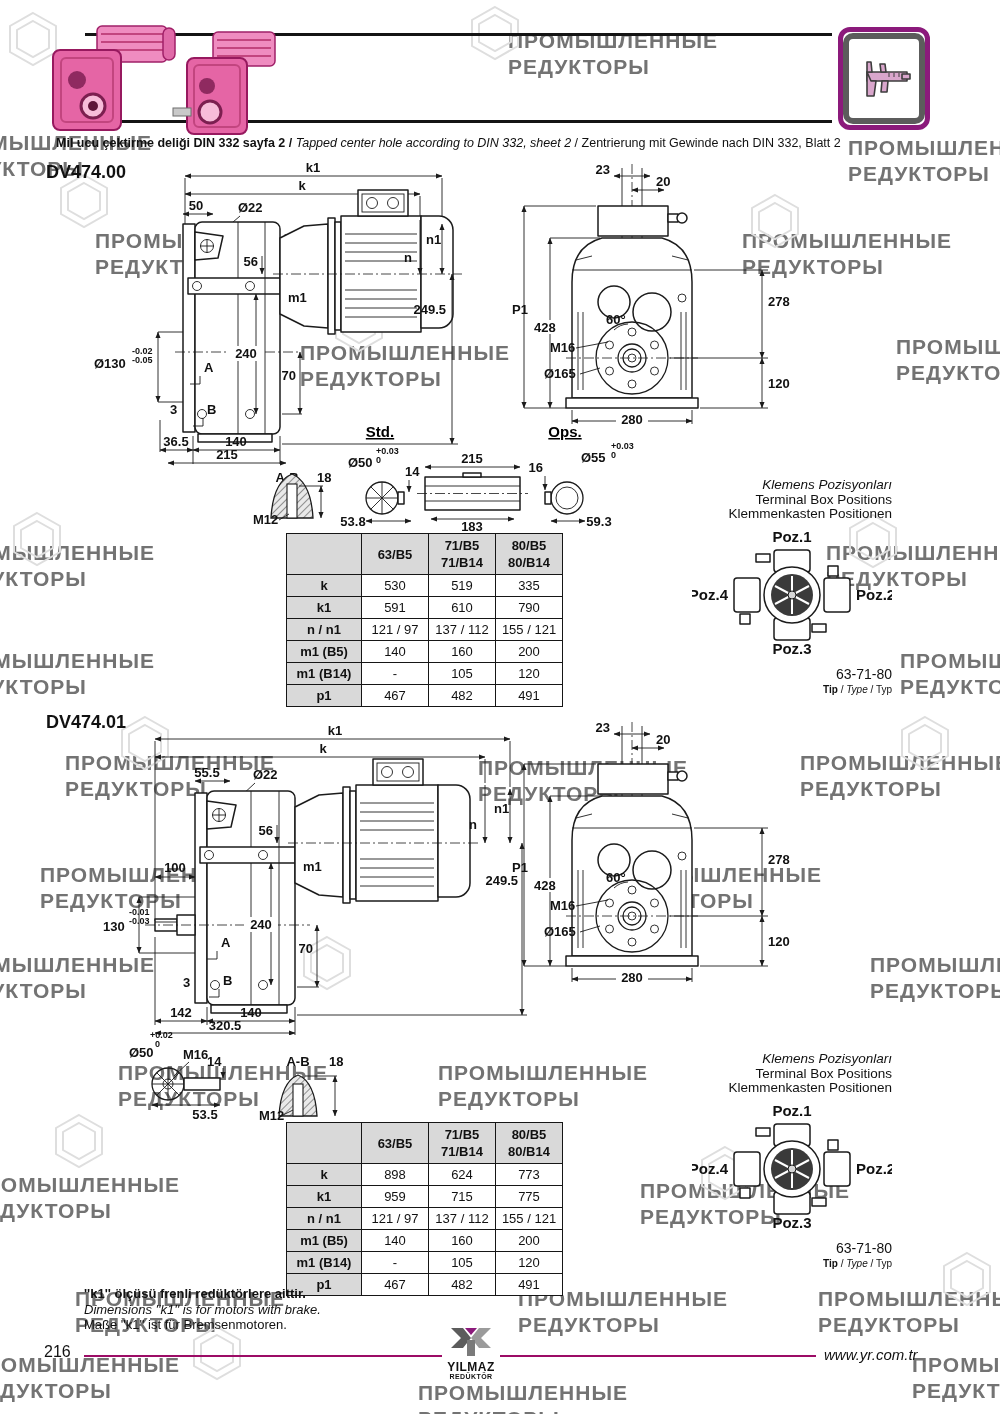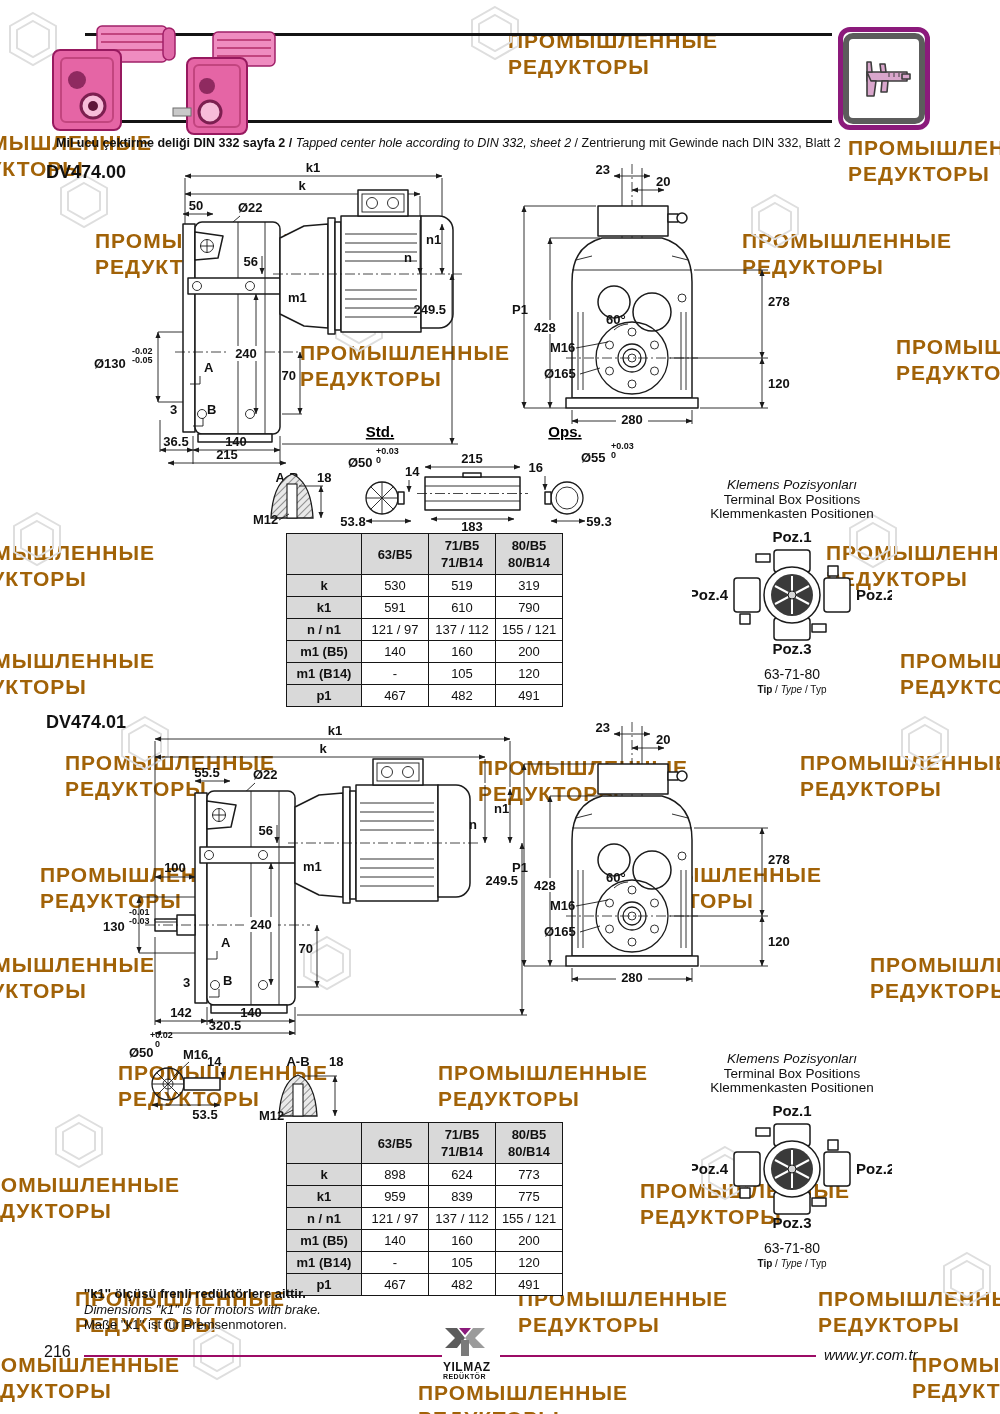--- a/index.html
+++ b/index.html
@@ -1,20 +1,20 @@
 <!DOCTYPE html>
 <html><head>
 <meta charset="utf-8">
 <style>
   html,body{margin:0;padding:0;background:#888;}
   .page{position:relative;width:1000px;height:1414px;background:#fff;overflow:hidden;
         font-family:"Liberation Sans",sans-serif;color:#111;}
   .abs{position:absolute;}
   
-  .wm{position:absolute;color:#a16207;font-size:21px;font-weight:bold;letter-spacing:1px;
+  .wm{position:absolute;color:#737373;font-size:21px;font-weight:bold;letter-spacing:1px;
       line-height:26px;white-space:nowrap;z-index:0;}
   .wm div{pointer-events:none;}
   .hexwm{position:absolute;z-index:0;}
   
   .rule{position:absolute;height:3px;background:#141414;z-index:2;}
   .title-block{position:absolute;left:300px;top:36px;width:360px;text-align:center;z-index:3;}
   .title-tr{font-size:24px;font-weight:bold;}
   .title-en{font-size:21px;font-style:italic;margin-top:4px;}
   .title-de{font-size:21px;margin-top:3px;}
   .note-line{position:absolute;left:45px;top:136px;font-size:12.5px;z-index:3;white-space:nowrap;}
@@ -38,32 +38,32 @@
   .std-head{font-size:15px;font-weight:bold;text-decoration:underline;}
   
   .dim-table{position:absolute;border-collapse:collapse;z-index:3;background:#fff;
       font-size:13px;}
   .dim-table th,.dim-table td{border:1.6px solid #161616;text-align:center;padding:0 4px;}
   .dim-table th{background:#d9d9d9;font-weight:bold;}
   .dim-table td{font-weight:normal;height:21px;min-width:58px;}
   .dim-table .hcell{height:40px;min-width:58px;line-height:17px;}
   .dim-table .rowh{min-width:66px;}
   
-  .terminal{position:absolute;width:200px;text-align:center;z-index:3;}
+  .terminal{position:absolute;width:200px;text-align:right;z-index:3;}
   .t-title{font-size:13.5px;line-height:14.5px;}
   .t-sizes{font-size:14px;font-weight:normal;margin-top:6px;}
   .t-type{font-size:10px;margin-top:2px;}
   
   .footnote{position:absolute;left:84px;top:1286px;font-size:13px;line-height:15.5px;z-index:3;}
   .fn-tr{font-weight:bold;}
   .fn-en{font-style:italic;}
   .page-num{position:absolute;left:44px;top:1343px;font-size:16px;z-index:3;}
   .foot-line{position:absolute;top:1355px;height:2px;background:#9c0c66;z-index:3;}
   .website{position:absolute;left:824px;top:1346px;font-size:15px;font-style:italic;z-index:3;}
-  .logo{position:absolute;left:443px;top:1326px;width:56px;z-index:4;}
+  .logo{position:absolute;left:443px;top:1326px;width:56px;text-align:center;z-index:4;}
   .logo-name{font-size:12px;font-weight:bold;letter-spacing:.5px;line-height:11px;}
   .logo-sub{font-size:7px;font-weight:bold;letter-spacing:.4px;}
 </style>
 </head>
 <body>
 
 <div class="page">
 
 <svg width="0" height="0" style="position:absolute">
   <defs>
@@ -537,21 +537,21 @@
           </th>
     <th class="hcell">
             <div>80/B5</div>
             <div>80/B14</div>
           </th>
   </tr>
   <tr>
           <th>k</th>
           <td>530</td>
           <td>519</td>
-          <td>319</td>
+          <td>335</td>
         </tr>
   <tr>
           <th>k1</th>
           <td>591</td>
           <td>610</td>
           <td>790</td>
         </tr>
   <tr>
           <th>n / n1</th>
           <td>121 / 97</td>
@@ -832,21 +832,21 @@
   </tr>
   <tr>
           <th>k</th>
           <td>898</td>
           <td>624</td>
           <td>773</td>
         </tr>
   <tr>
           <th>k1</th>
           <td>959</td>
-          <td>839</td>
+          <td>715</td>
           <td>775</td>
         </tr>
   <tr>
           <th>n / n1</th>
           <td>121 / 97</td>
           <td>137 / 112</td>
           <td>155 / 121</td>
         </tr>
   <tr>
           <th>m1 (B5)</th>

